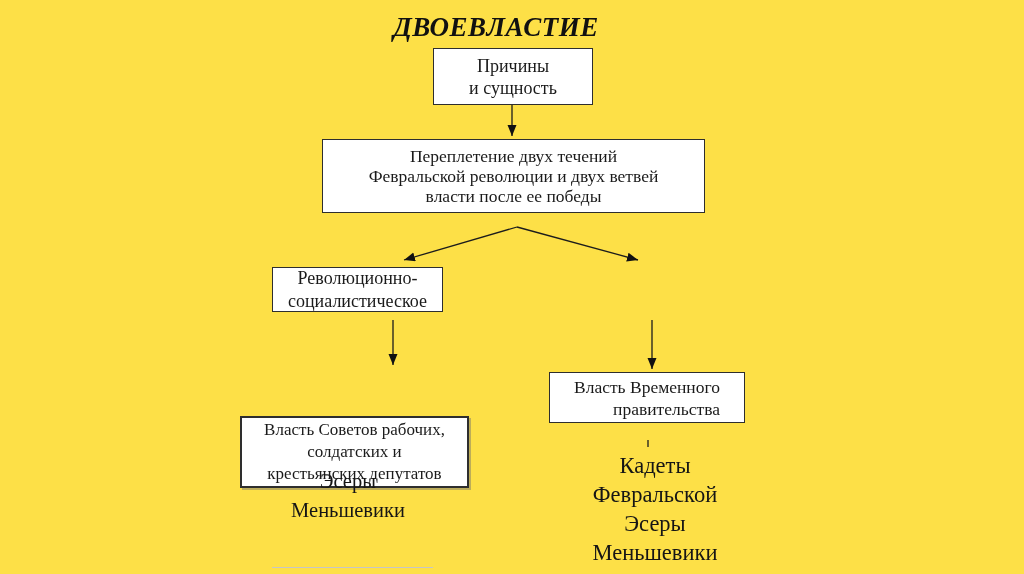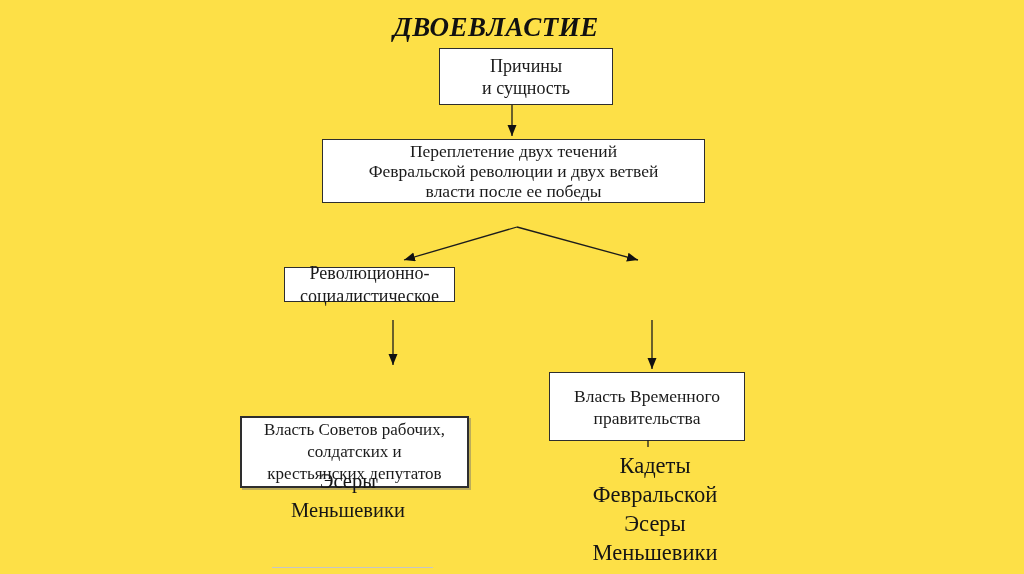--- a/index.html
+++ b/index.html
@@ -12,27 +12,27 @@
     position:absolute; left:-16px; top:12px; width:1024px; text-align:center;
     font-size:27px; font-weight:bold; font-style:italic; letter-spacing:.5px;
     color:#111;
   }
   .box {
     position:absolute; box-sizing:border-box; background:#fff;
     border:1.5px solid #2e2e2e;
     display:flex; align-items:center; justify-content:center;
     text-align:center; white-space:pre-line;
   }
-  .b-causes  { left:433px; top:48px;  width:174px; height:57px; font-size:18px;   line-height:22px;margin-left:6px; }
-  .b-inter   { left:322px; top:139px; width:383px; height:64px; font-size:17.5px; line-height:20px; }
-  .b-revsoc  { left:272px; top:267px; width:171px; height:35px; font-size:18px;   line-height:23px;margin-left:12px; }
+  .b-causes  { left:433px; top:48px;  width:160px; height:57px; font-size:18px;   line-height:22px; }
+  .b-inter   { left:322px; top:139px; width:383px; height:74px; font-size:17.5px; line-height:20px; }
+  .b-revsoc  { left:272px; top:267px; width:171px; height:45px; font-size:18px;   line-height:23px; }
   .b-bourg   { left:569px; top:268px; width:173px; height:52px; font-size:18px;   line-height:23px; }
   .b-soviet  { left:240px; top:368px; width:229px; height:72px; font-size:17px;   line-height:22px;
                border-width:2px; box-shadow:2px 2px 0 rgba(110,110,110,.45);margin-top:48px; }
-  .b-provgov { left:549px; top:372px; width:196px; height:69px; font-size:17.5px; line-height:22px; }
+  .b-provgov { left:549px; top:372px; width:196px; height:51px; font-size:17.5px; line-height:22px;text-align:right; }
   .plist { position:absolute; text-align:center; white-space:pre-line; color:#151515; }
   .p-left  { left:240px; top:467px; width:216px; font-size:20.5px; line-height:29px; }
   .p-right { left:547px; top:451px; width:216px; font-size:22.5px; line-height:29px; }
   .faint-line { position:absolute; left:272px; top:567px; width:161px; height:1px; background:#c6c6c6; }
   .arrows { position:absolute; left:0; top:0; width:1024px; height:574px; pointer-events:none; }
   .arrows line { stroke:#1c1c1c; stroke-width:1.3px; fill:none; }
 </style>
 </head>
 <body>
 

